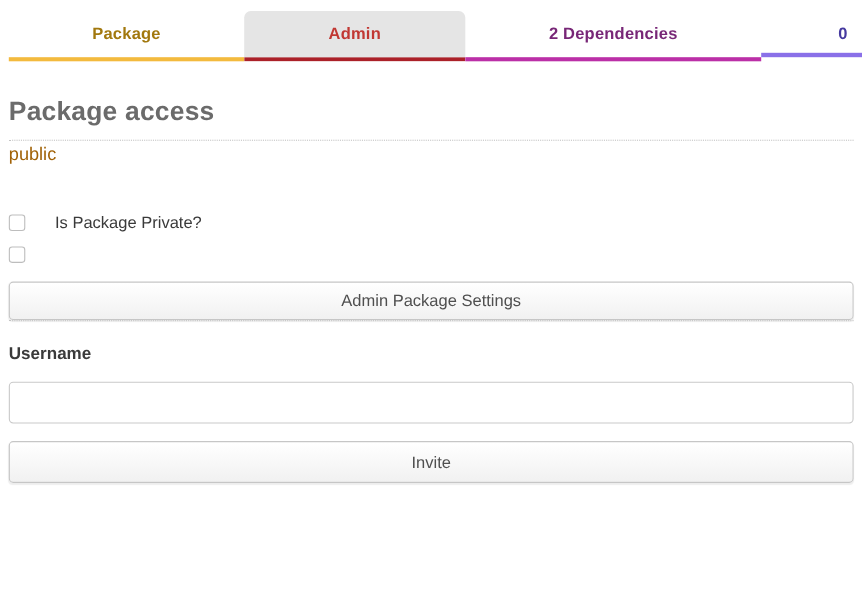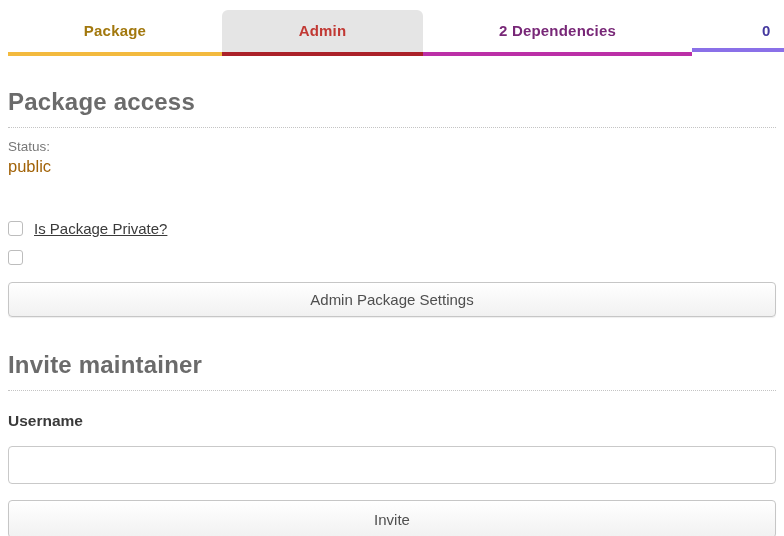--- a/index.html
+++ b/index.html
@@ -57,26 +57,25 @@
   }
   .status-value {
     font-size: 16.5px;
     color: #a16207;
     margin-top: 3px;
   }
   .checkbox-group { margin-top: 44px; }
   .checkbox-row {
     display: flex;
     align-items: center;
-    gap: 11px;
+    gap: 27px;
     margin-bottom: 13px;
     font-size: 15px;
     color: #3a3a3a;
     cursor: pointer;
-    text-decoration: underline;
   }
   input[type="checkbox"] {
     -webkit-appearance: none;
     appearance: none;
     width: 15px;
     height: 15px;
     border: 1px solid #bdbdbd;
     border-radius: 3px;
     background: #ffffff;
     margin: 0;
@@ -128,35 +127,33 @@
     <div class="tab tab-deps" style="color: rgb(120, 39, 119); border-bottom-color: rgb(187, 47, 167);">2 Dependencies</div>
     <div class="tab tab-dependents" style="color: rgb(69, 57, 159); border-bottom-color: rgb(138, 112, 232);">0</div>
   </div>
 </div>
 
 <div class="content">
 
   <h2 class="section-title">Package access</h2>
   <hr class="dotted-divider">
 
-  <div class="status-label">Status:</div>
   <div class="status-value">public</div>
 
   <div class="checkbox-group">
     <label class="checkbox-row">
       <input type="checkbox" style="">
       <span>Is Package Private?</span>
     </label>
     <label class="checkbox-row">
       <input type="checkbox" style="">
     </label>
     <button class="btn">Admin Package Settings</button>
   </div>
 
-  <h2 class="section-title second">Invite maintainer</h2>
   <hr class="dotted-divider">
 
   <div class="field-label">Username</div>
   <input type="text" class="text-input" value="" style="">
 
   <button class="btn invite">Invite</button>
 
 </div>
 
 </body></html>

